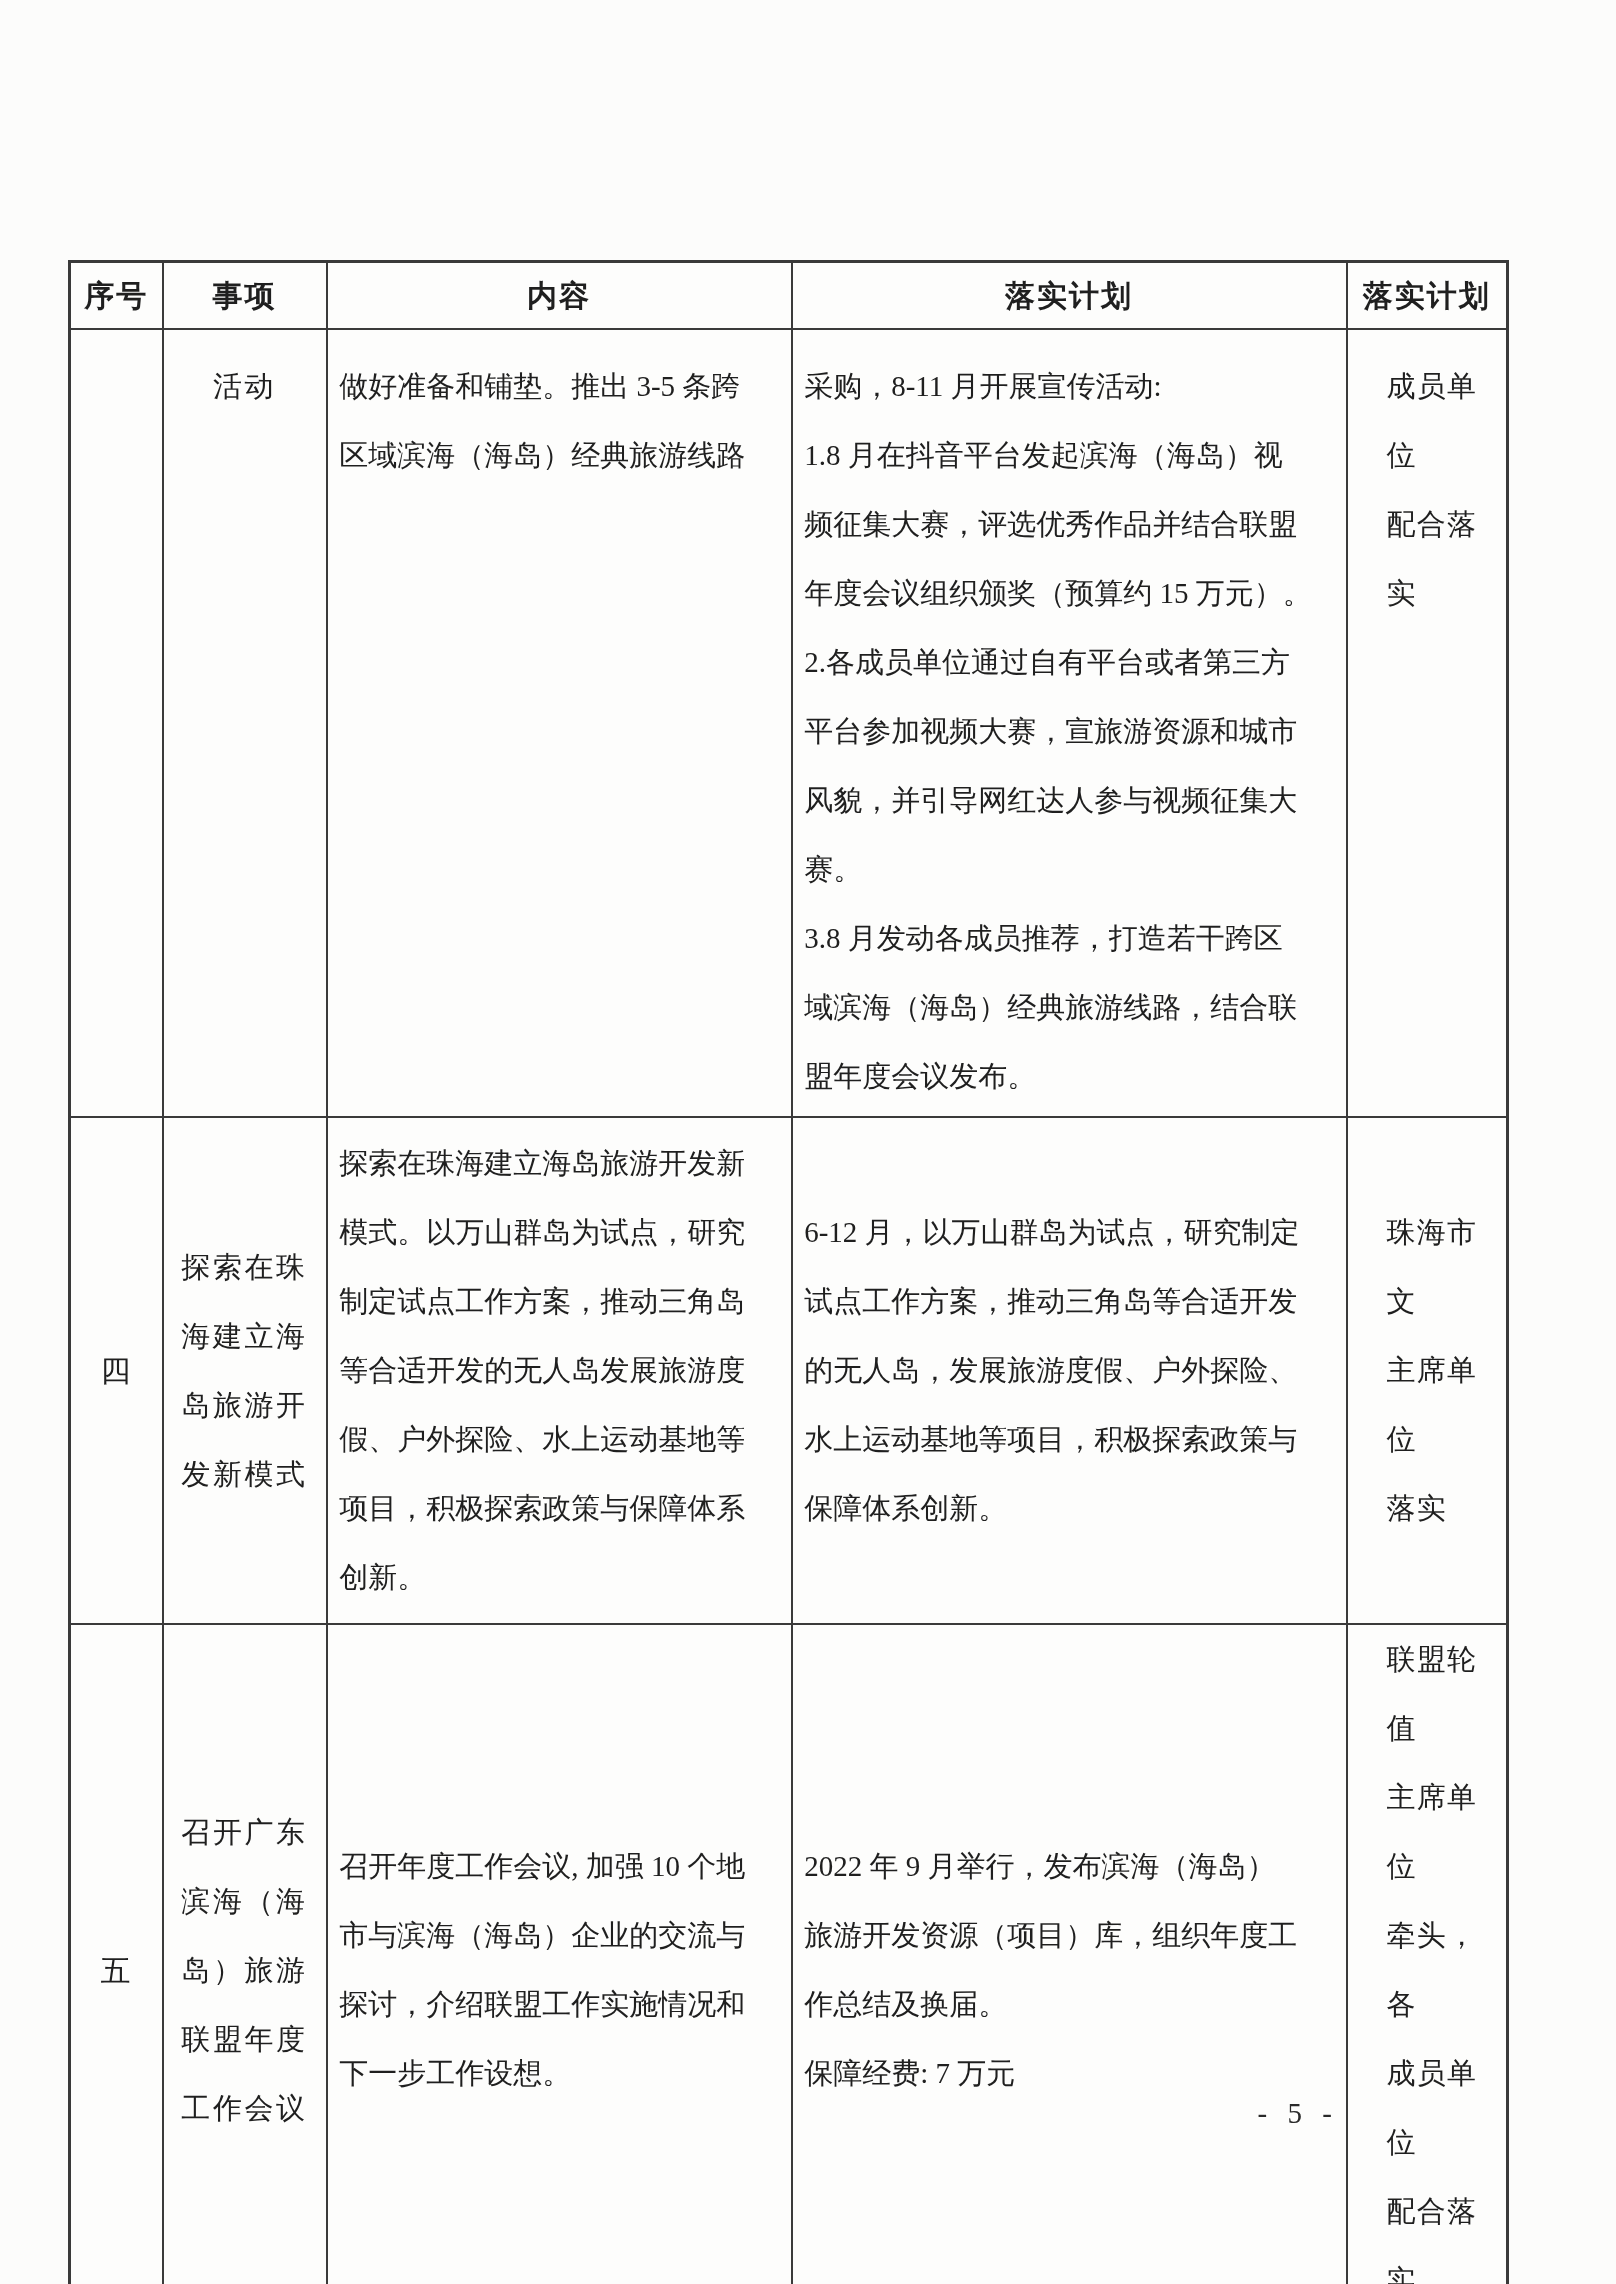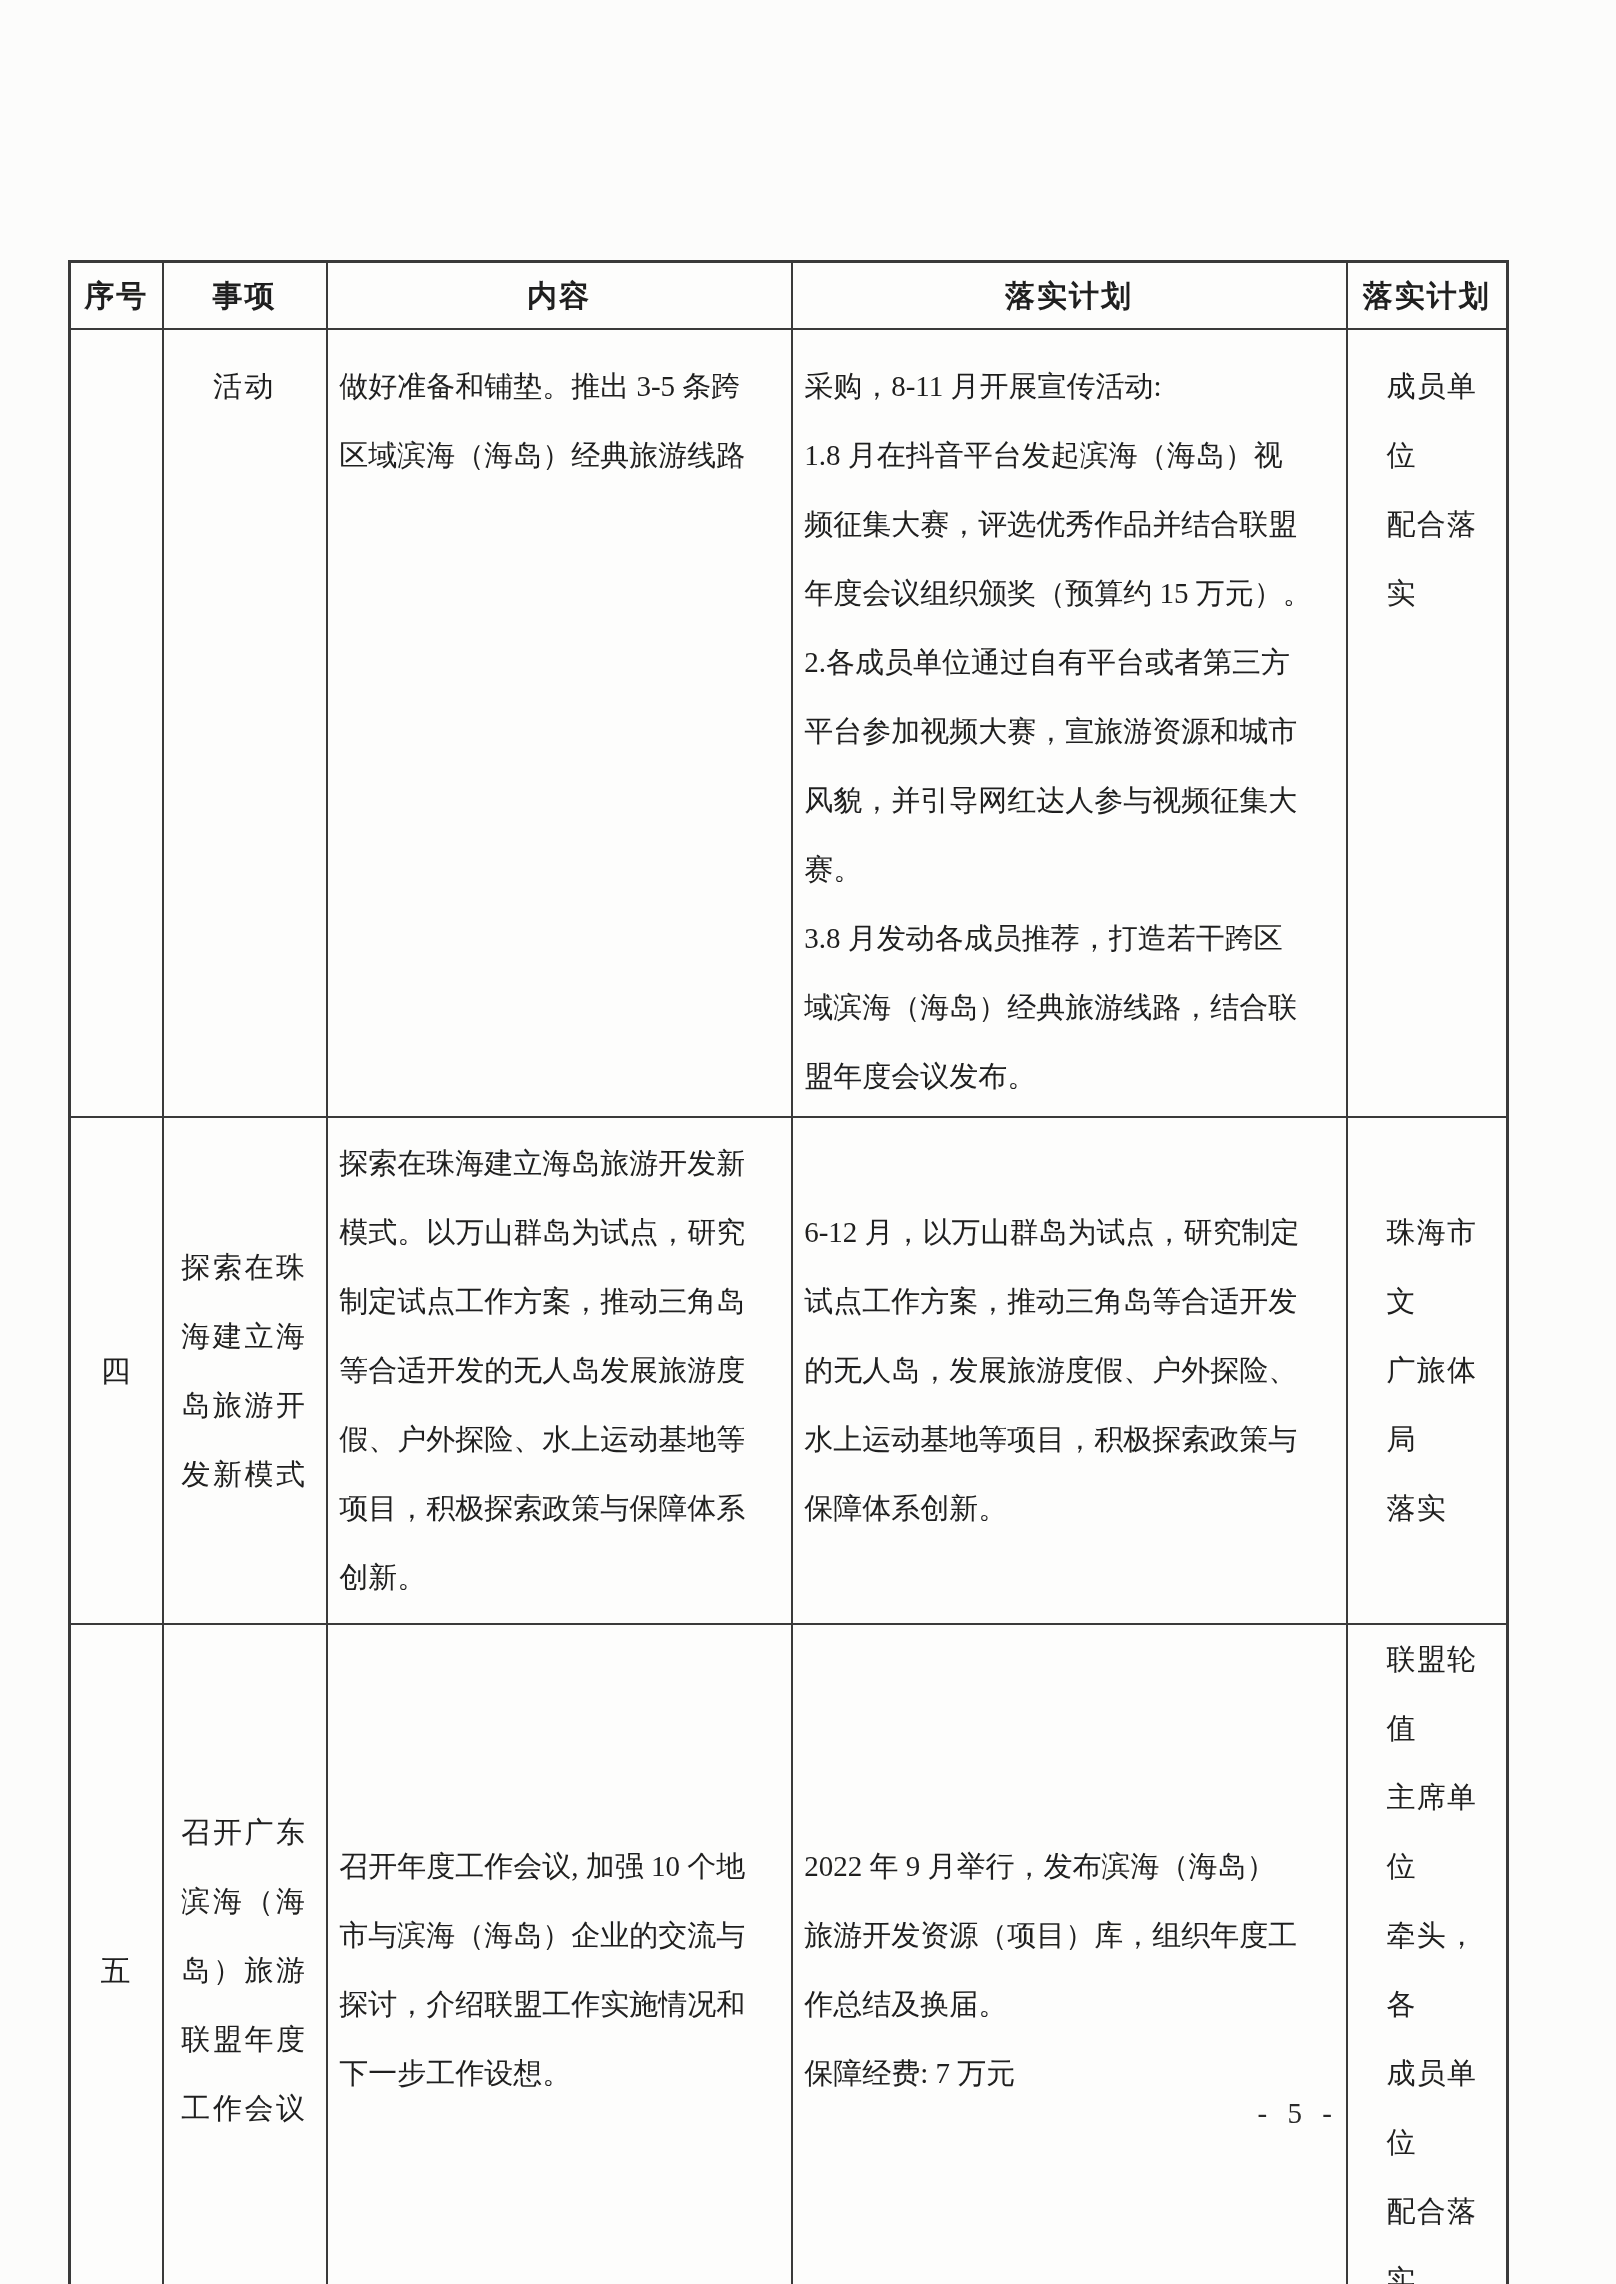--- a/index.html
+++ b/index.html
@@ -129,21 +129,21 @@
         </td>
         <td class="body">
           <div class="pre">6-12 月，以万山群岛为试点，研究制定
 试点工作方案，推动三角岛等合适开发
 的无人岛，发展旅游度假、户外探险、
 水上运动基地等项目，积极探索政策与
 保障体系创新。</div>
         </td>
         <td class="unit">
           <span class="blk">珠海市文
-广旅体局
+主席单位
 落实</span>
         </td>
       </tr>
 
       <tr class="row-c">
         <td class="seq">五</td>
         <td class="item">
           <span class="blk">召开广东
 滨海（海
 岛）旅游

